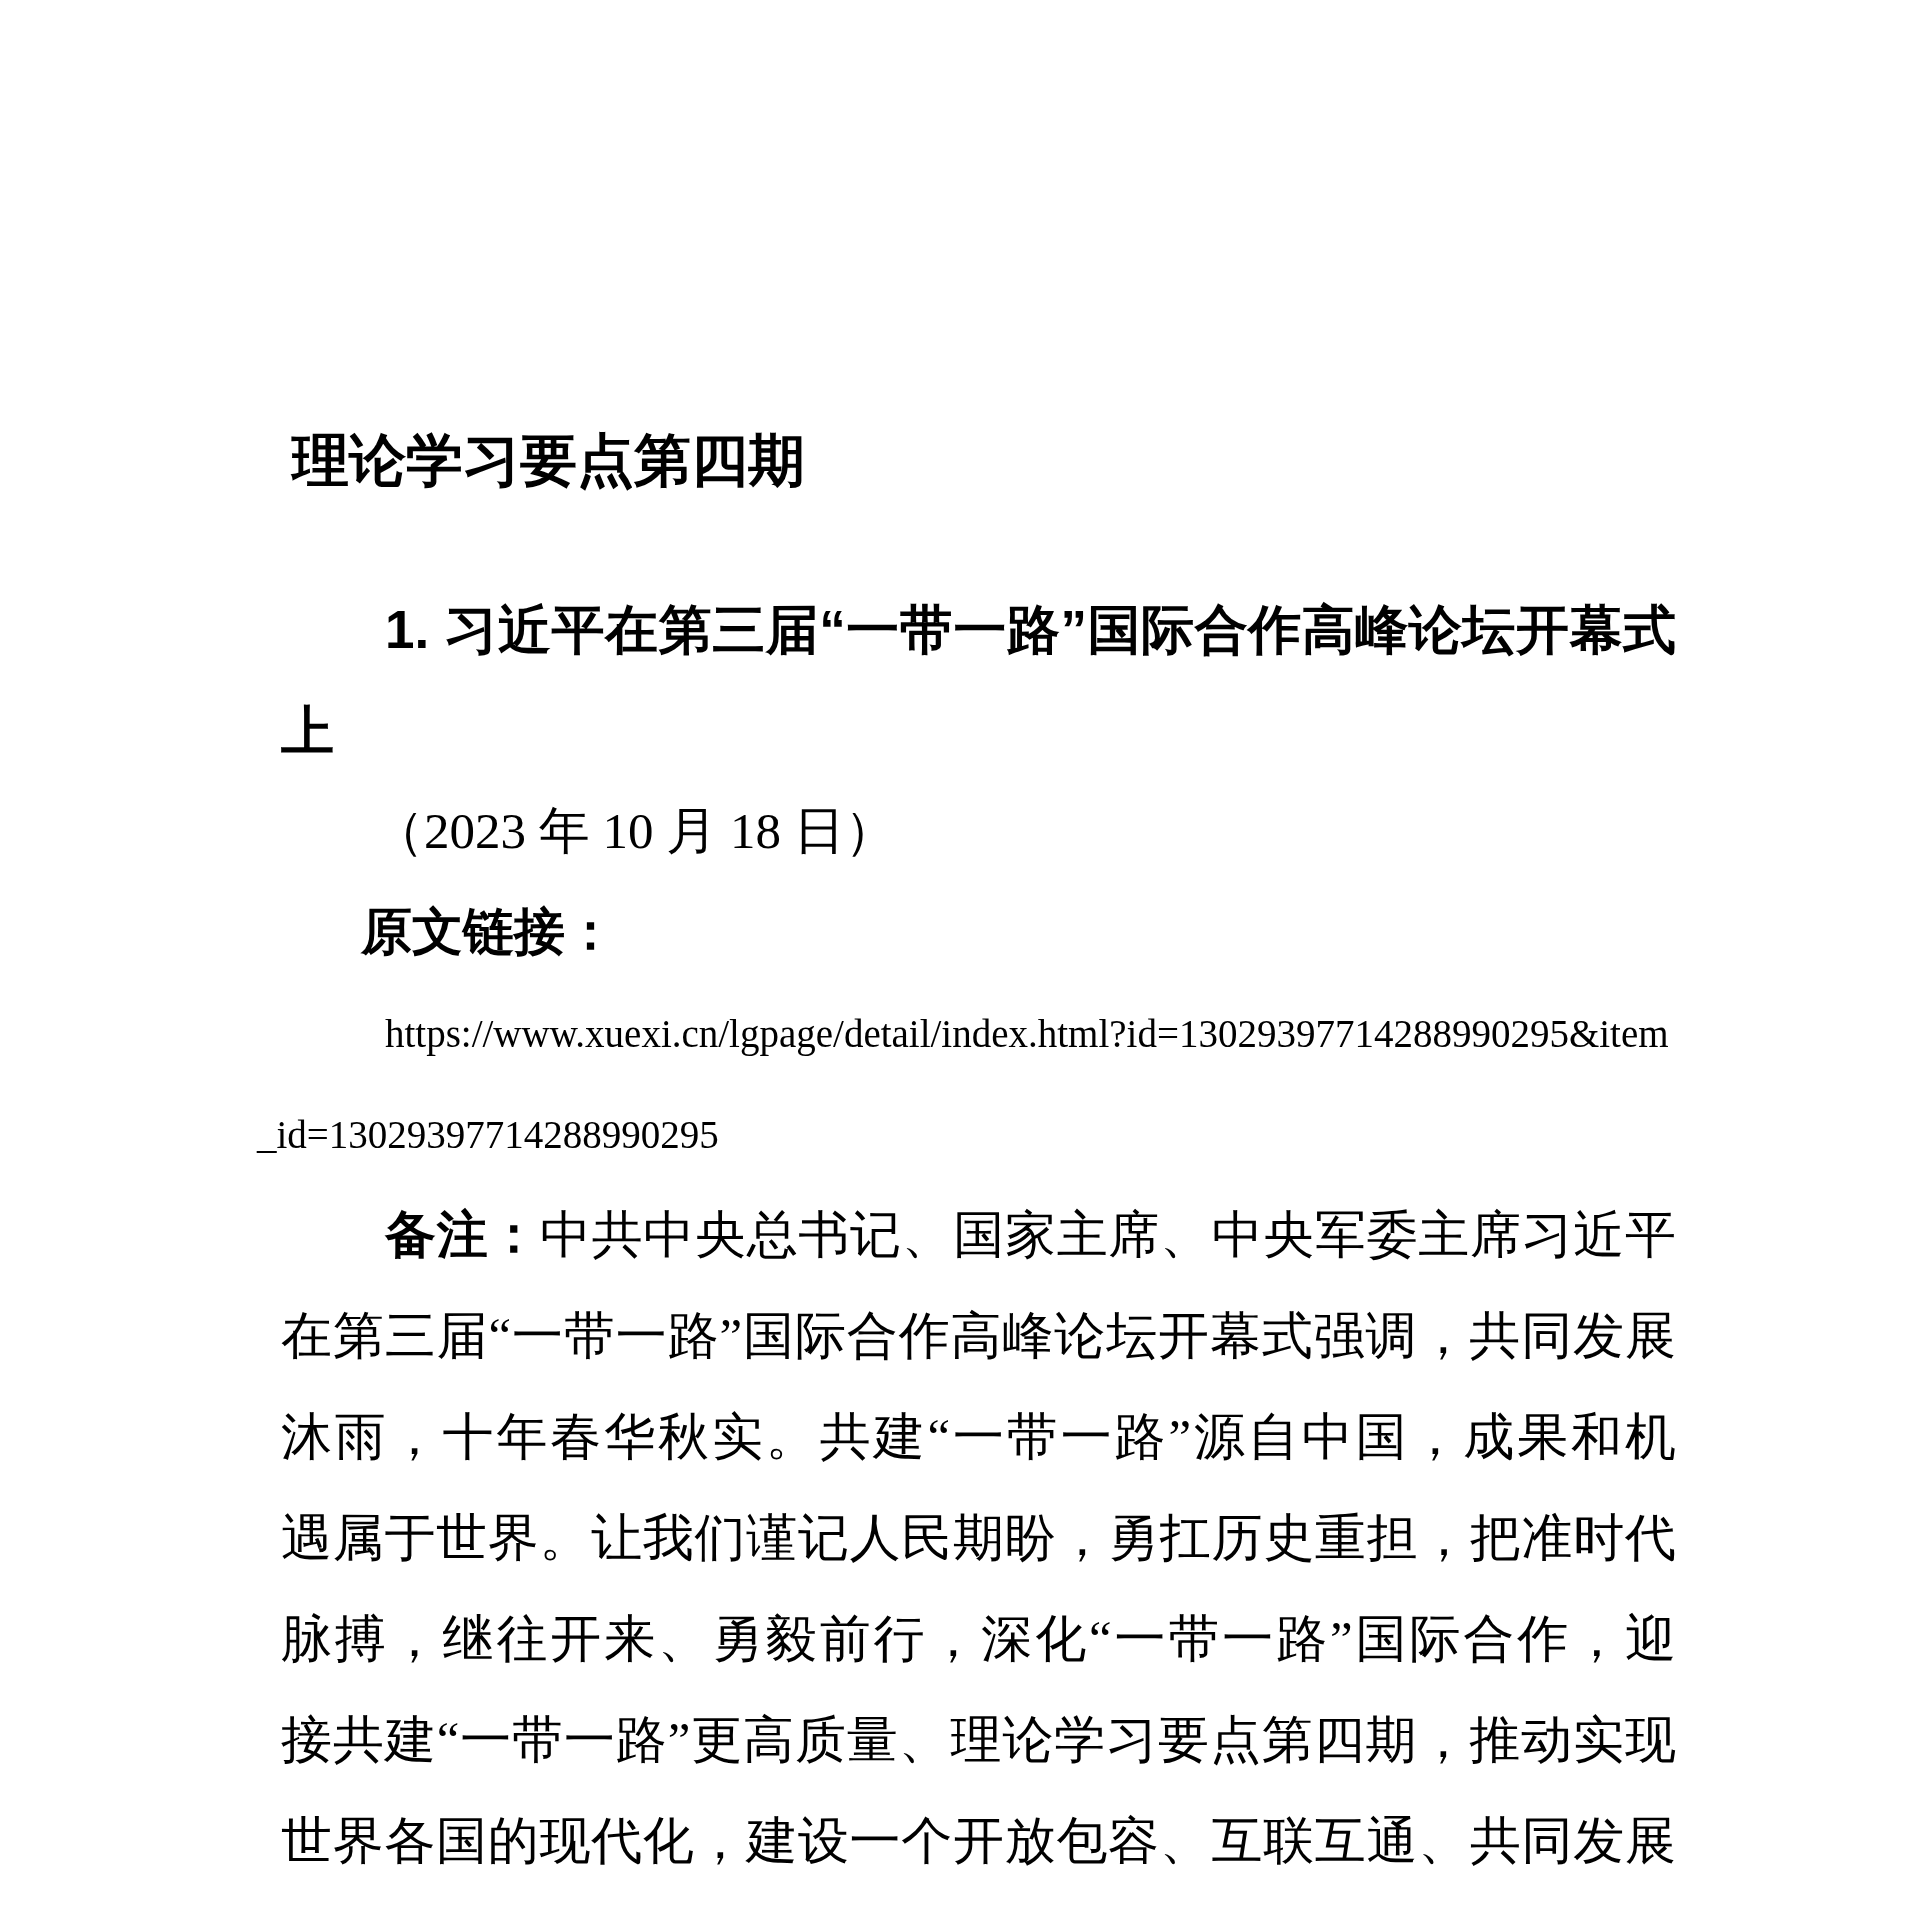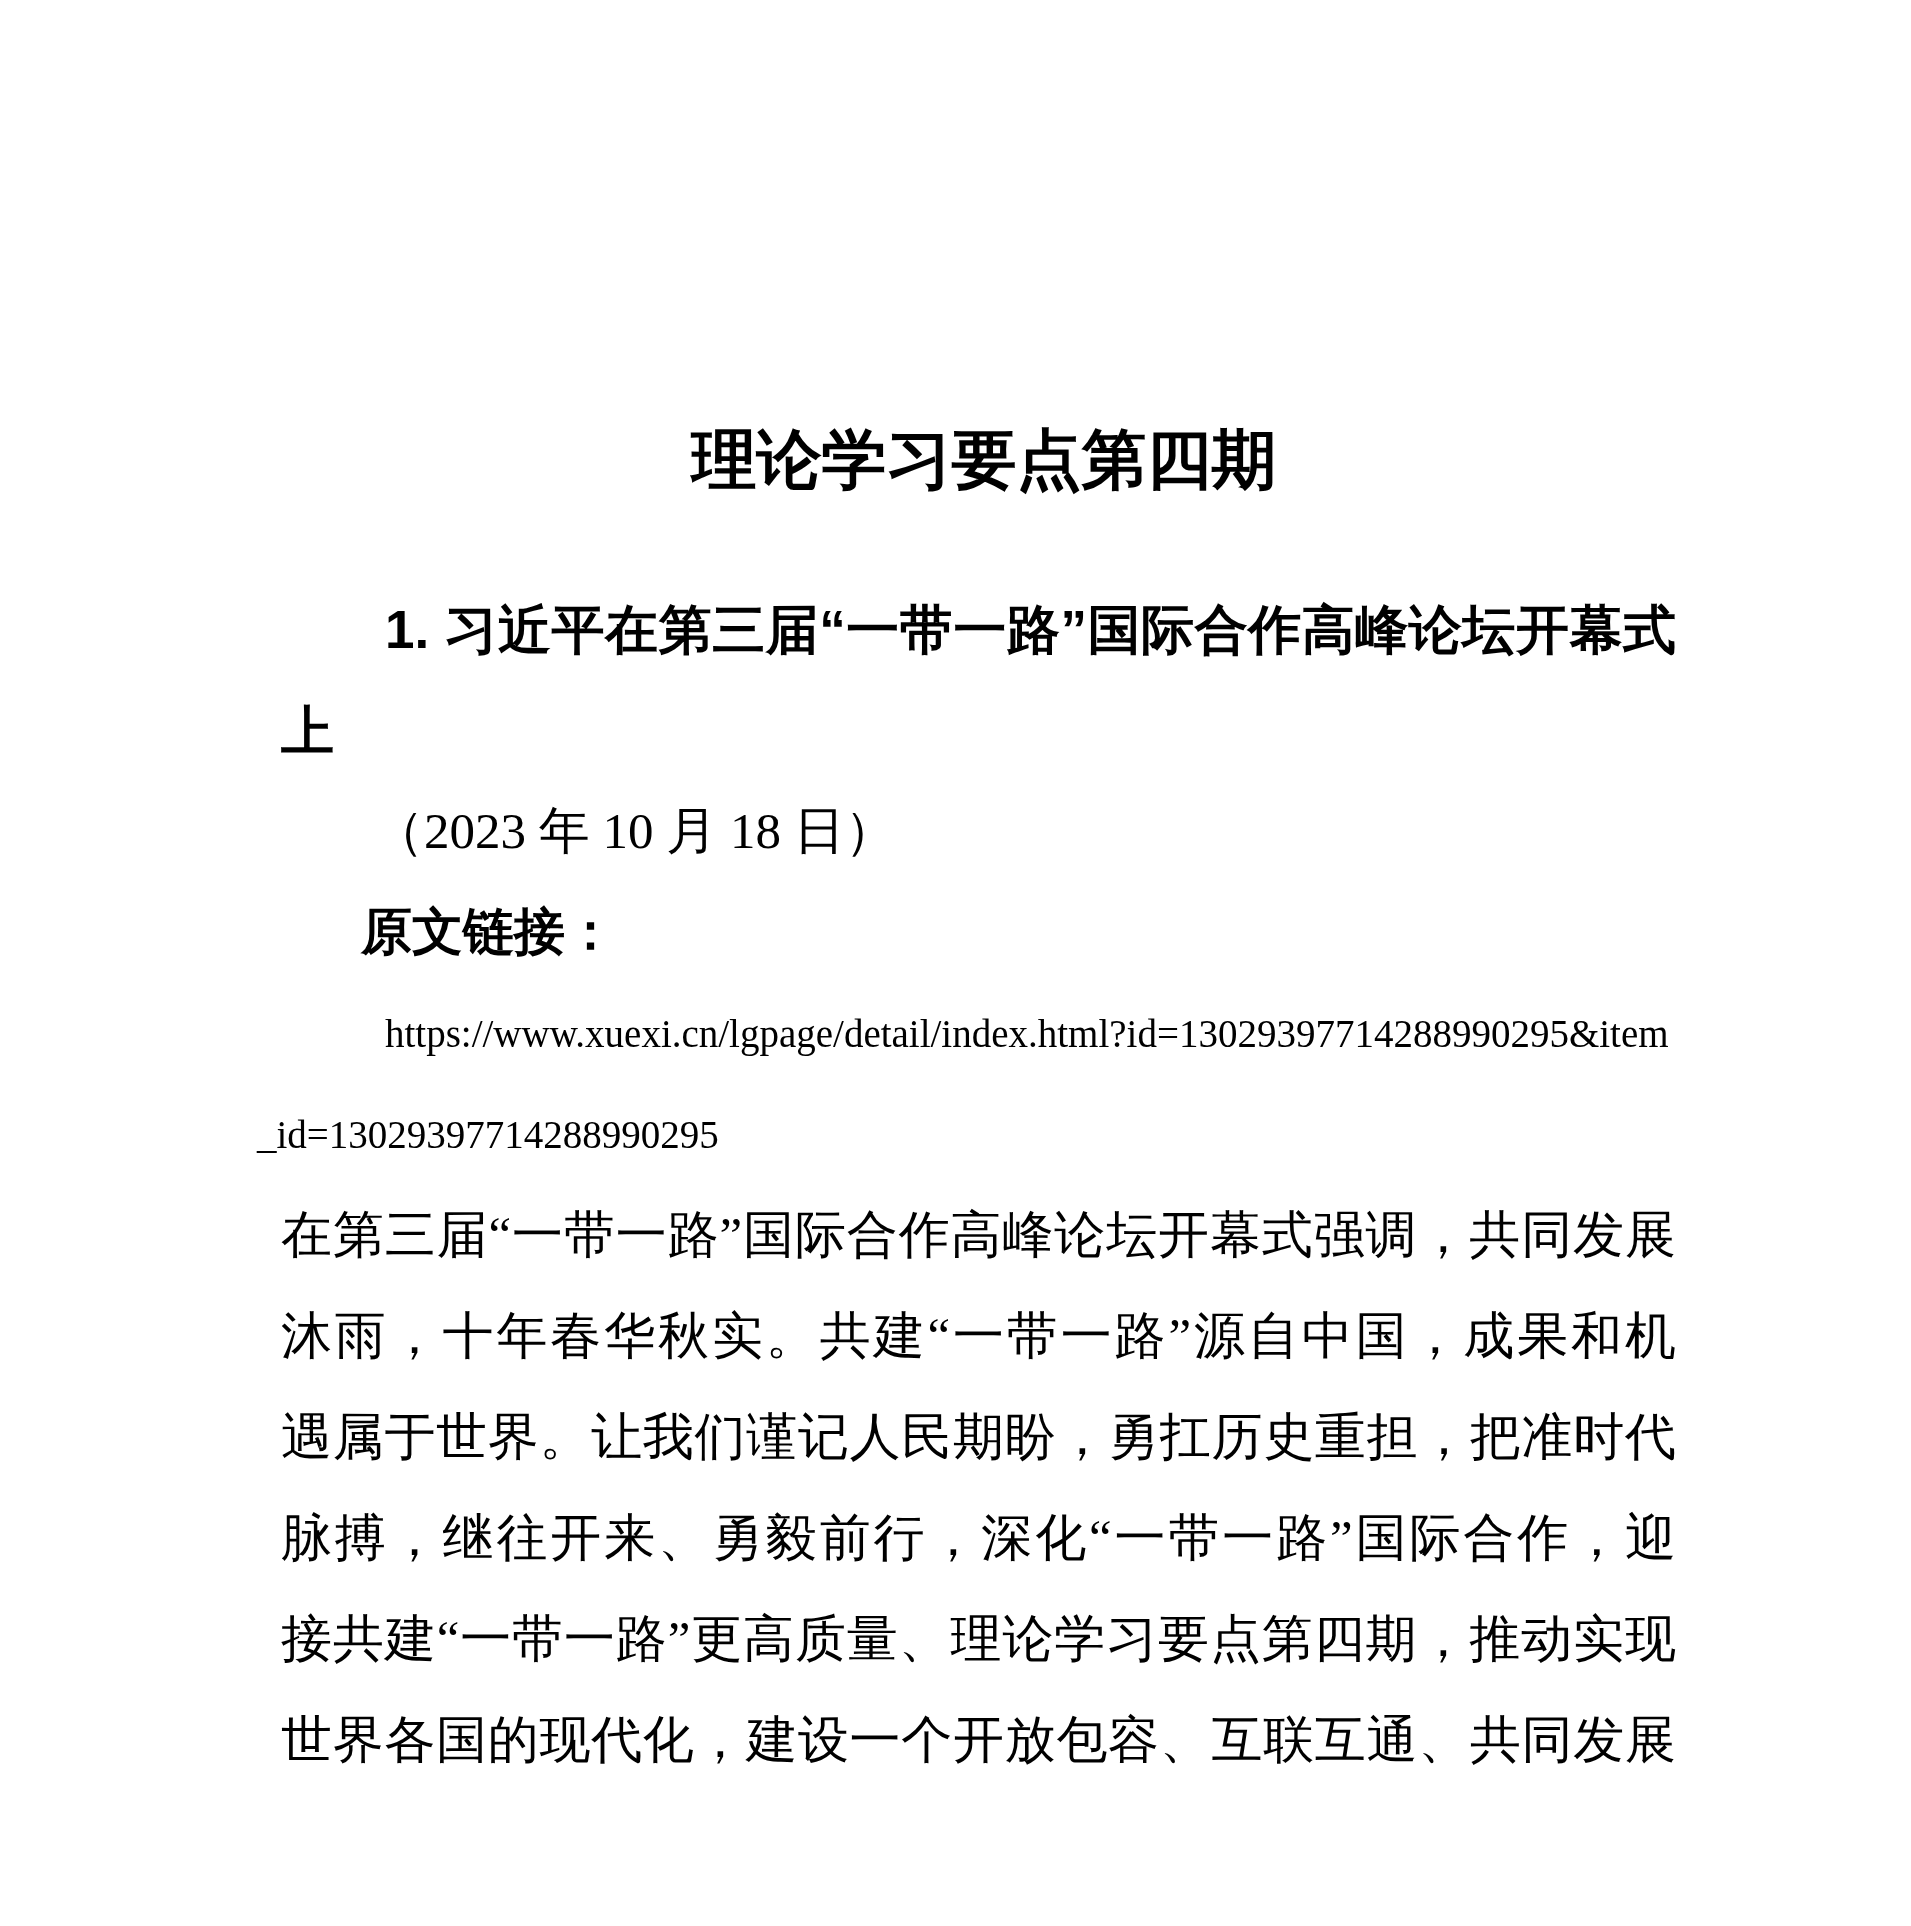--- a/index.html
+++ b/index.html
@@ -14,23 +14,23 @@
     position: relative;
     width: 1912px;
     height: 2703px;
     background: #ffffff;
     padding: 401px 236px 0 257px;
     overflow: hidden;
   }
   .doc-title {
     font-family: "Liberation Serif", "DejaVu Serif", serif;
     font-weight: 700;
-    font-size: 65px;
+    font-size: 57px;
     line-height: 119px;
-    text-align: center;
+    text-align: left;
     text-indent: 35px;
     margin-bottom: 59px;
     white-space: nowrap;
   }
   .line {
     font-size: 51px;
     line-height: 101px;
   }
   
   .hei {
@@ -64,20 +64,21 @@
 <div class="page">
 
   <h1 class="doc-title">理论学习要点第四期</h1>
 
   <section>
     <p class="line hei fill indent">1. 习近平在第三届“一带一路”国际合作高峰论坛开幕式上</p>
     <p class="line kai indent-date">（2023 年 10 月 18 日）</p>
     <p class="line kai bold indent">原文链接：</p>
     <p class="line url fill indent">https://www.xuexi.cn/lgpage/detail/index.html?id=13029397714288990295&amp;item</p>
     <p class="line url">_id=13029397714288990295</p>
+    <p class="line kai fill indent"><span class="bold">备注：</span><span>中共中央总书记、国家主席、中央军委主席习近平</span></p>
     <p class="line kai fill">在第三届“一带一路”国际合作高峰论坛开幕式强调，共同发展</p>
     <p class="line kai fill">沐雨，十年春华秋实。共建“一带一路”源自中国，成果和机</p>
     <p class="line kai fill">遇属于世界。让我们谨记人民期盼，勇扛历史重担，把准时代</p>
     <p class="line kai fill">脉搏，继往开来、勇毅前行，深化“一带一路”国际合作，迎</p>
     <p class="line kai fill">接共建“一带一路”更高质量、理论学习要点第四期，推动实现</p>
     <p class="line kai fill">世界各国的现代化，建设一个开放包容、互联互通、共同发展</p>
 
   </section>
 
 </div>

